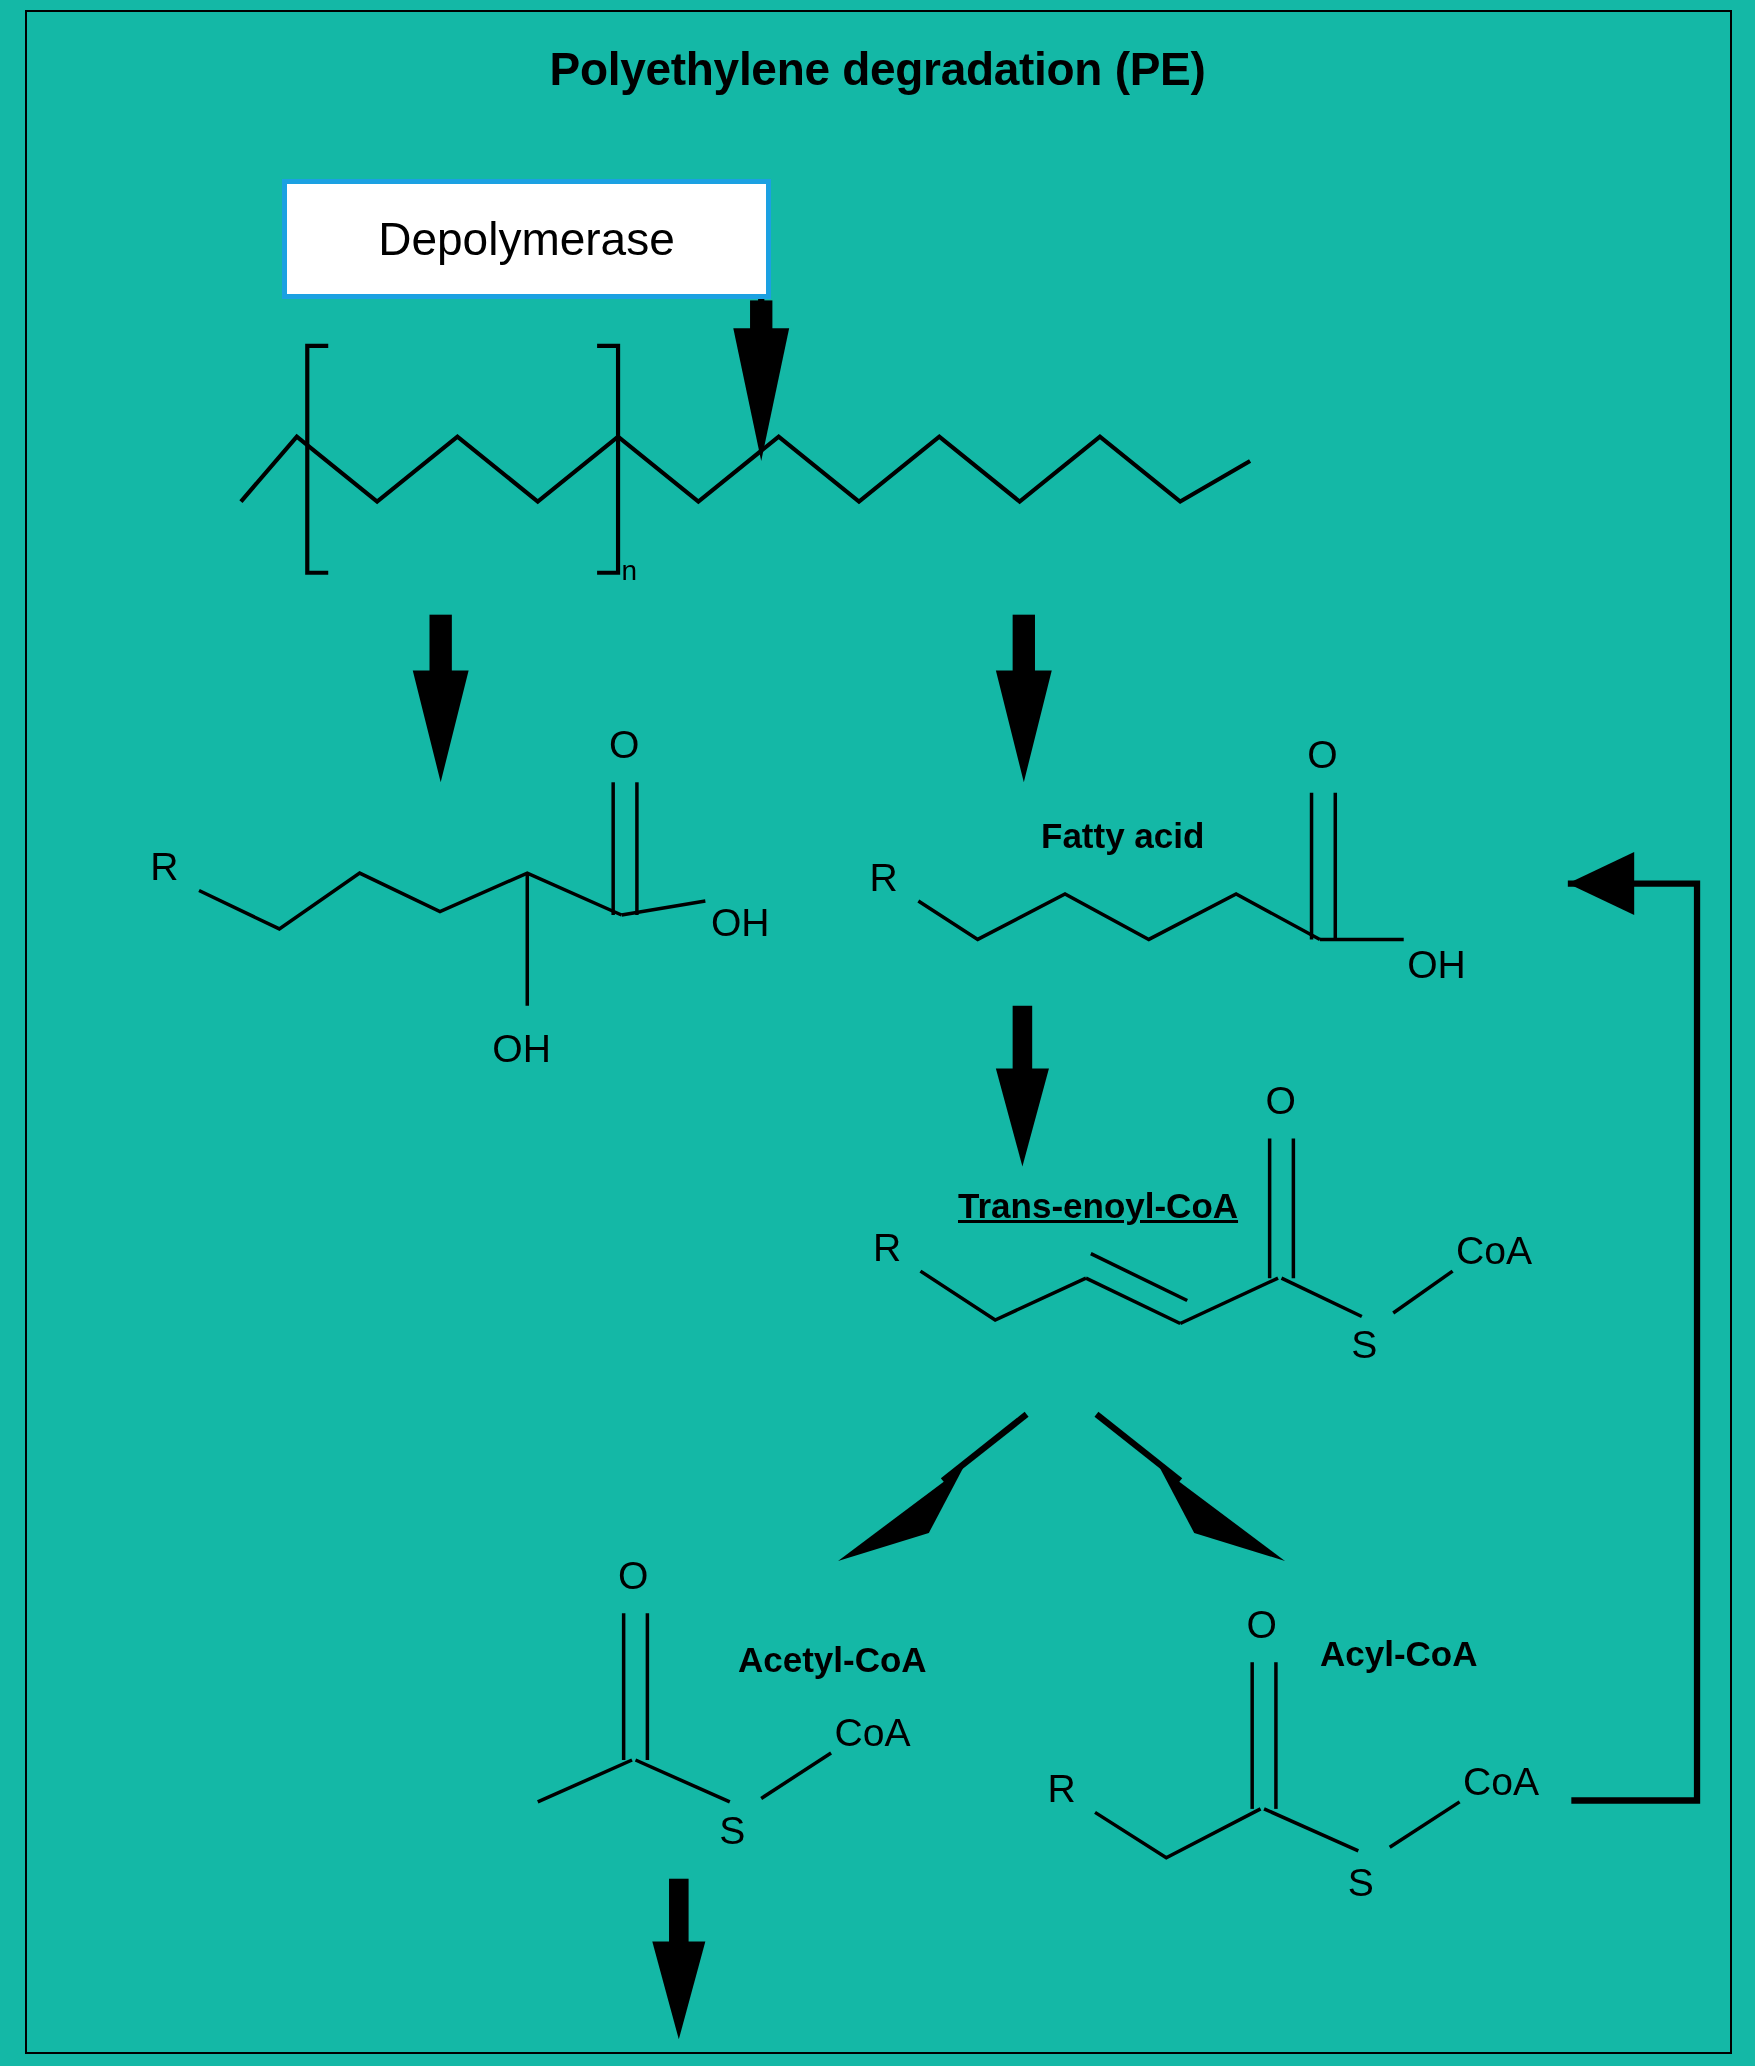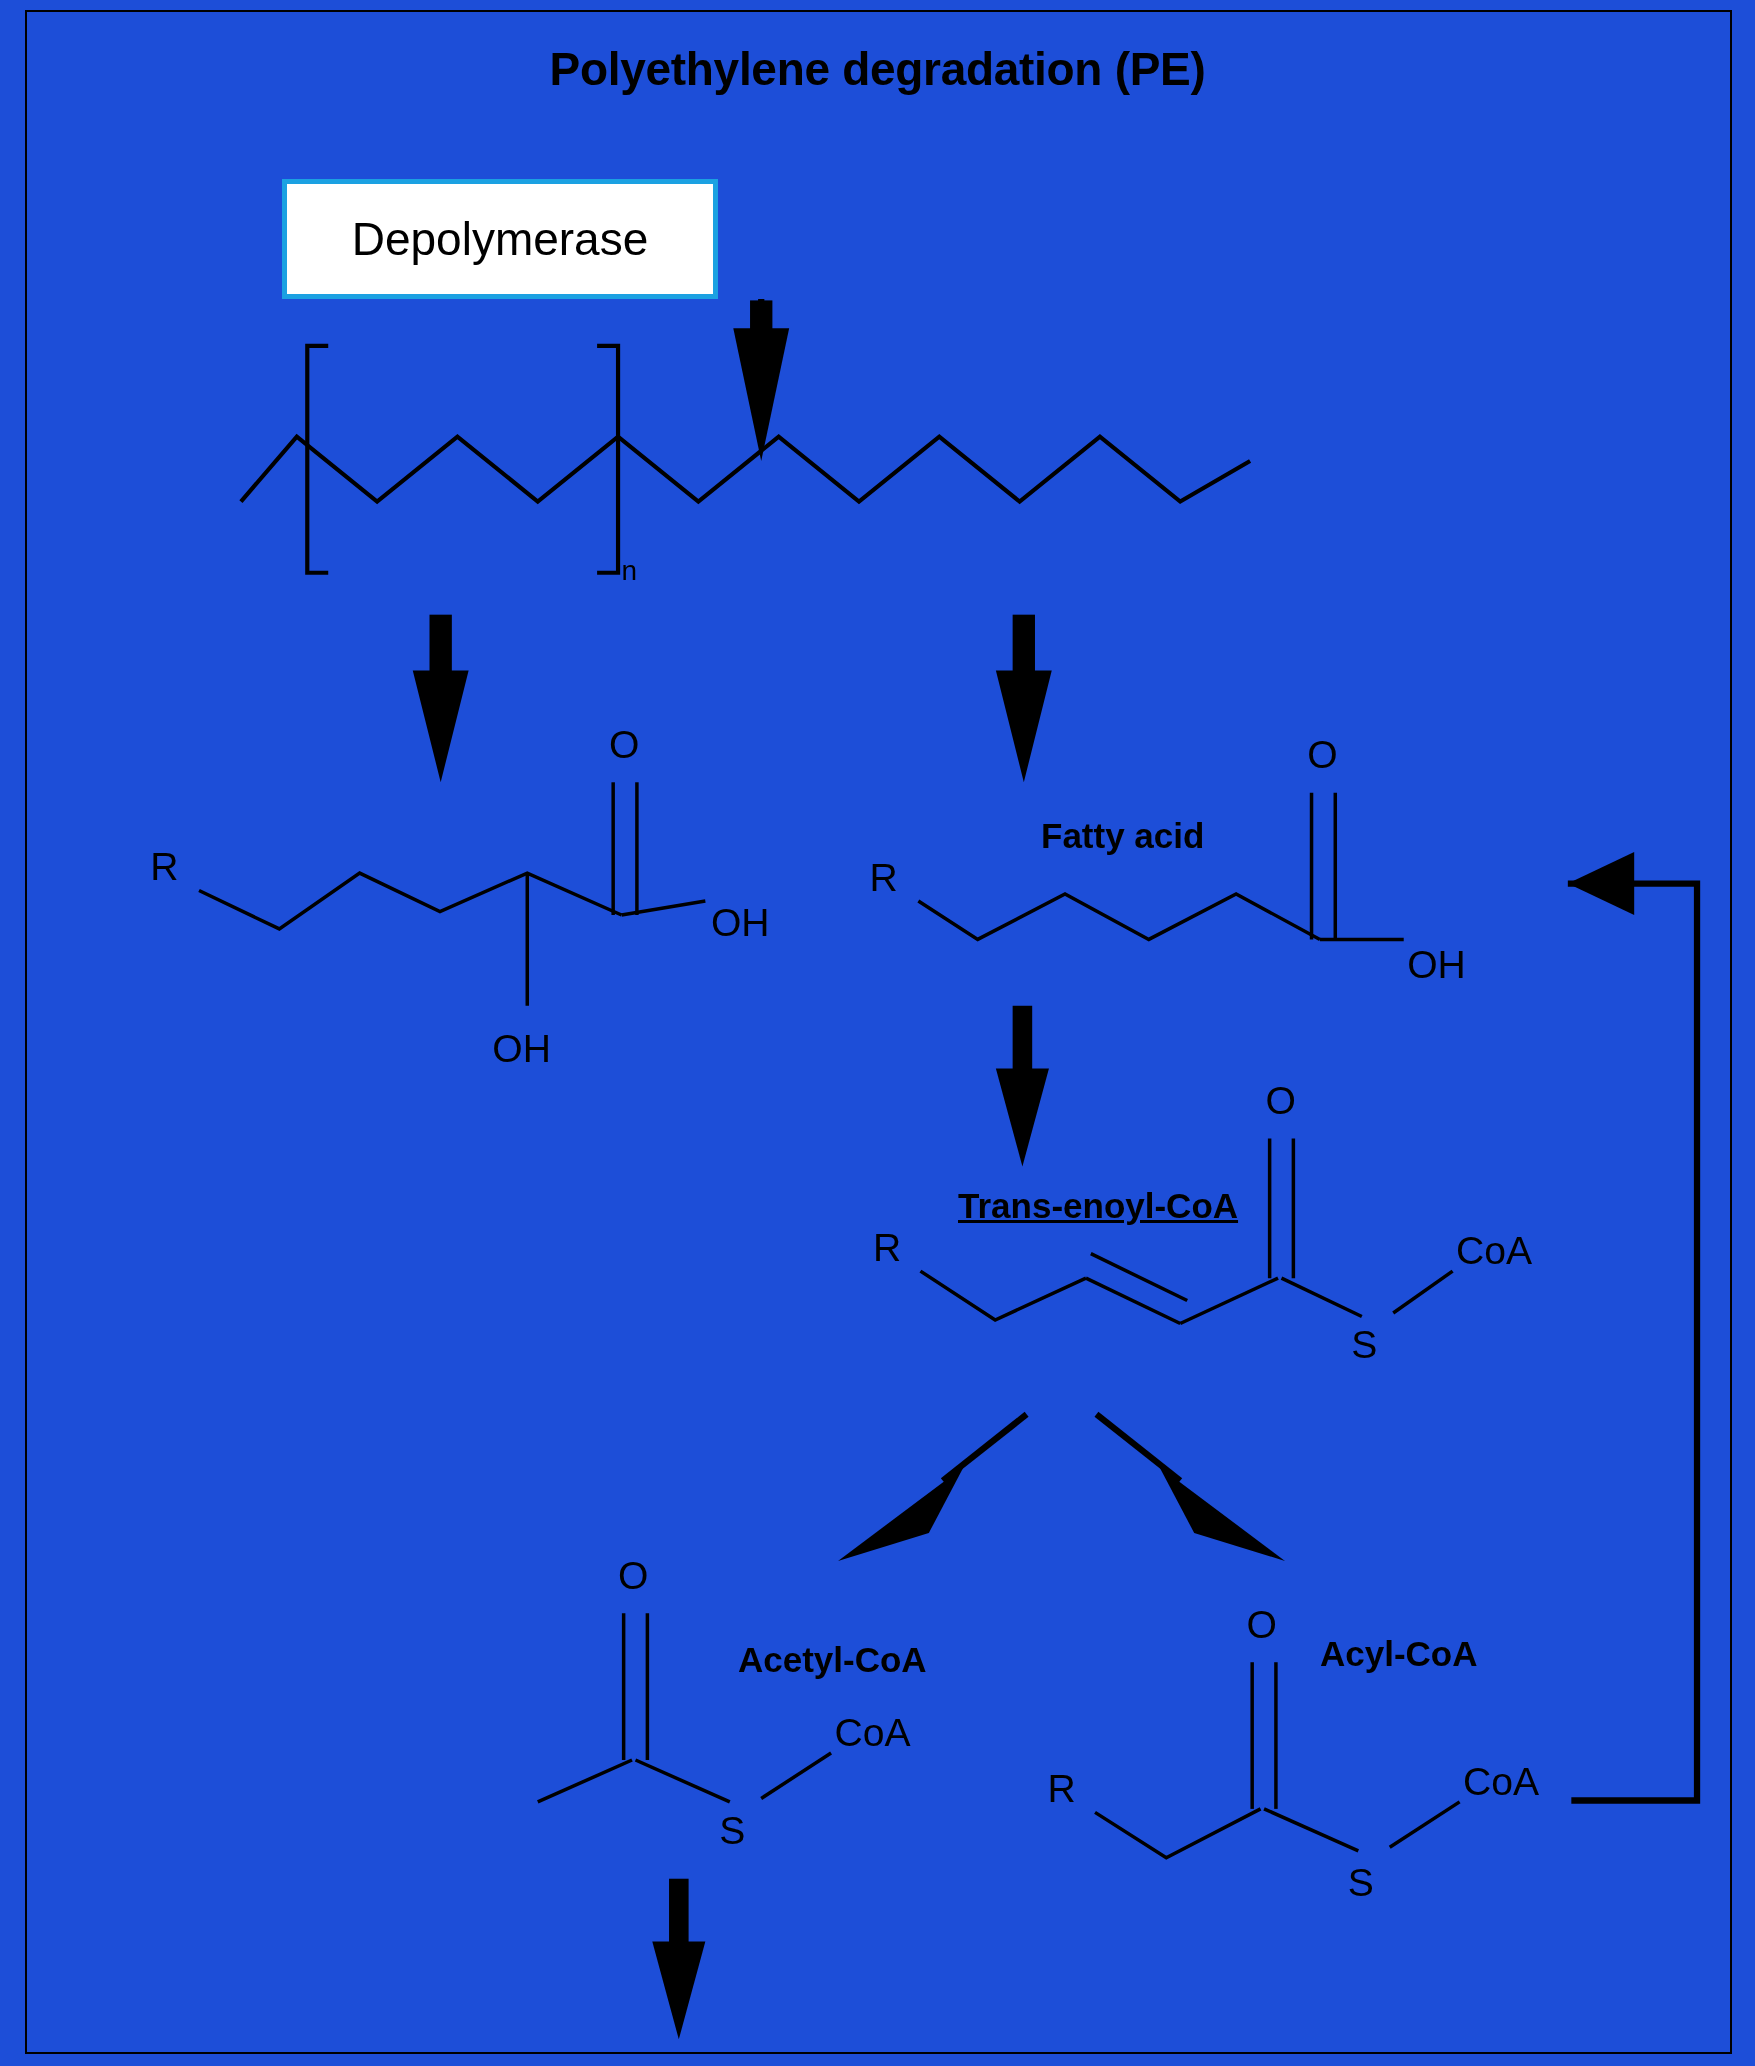--- a/index.html
+++ b/index.html
@@ -7,21 +7,21 @@
     padding: 0;
     background: #ffffff;
   }
   body {
     font-family: "Liberation Sans", sans-serif;
   }
   #canvas {
     position: relative;
     width: 1755px;
     height: 2066px;
-    background: #1d4ed8;
+    background: #14b8a6;
     box-sizing: border-box;
   }
   .frame {
     position: absolute;
     left: 25px;
     top: 9.8px;
     width: 1707px;
     height: 2044px;
     border: 2.8px solid #000000;
     box-sizing: border-box;
@@ -34,21 +34,21 @@
     text-align: center;
     font-size: 46px;
     font-weight: bold;
     color: #000000;
     letter-spacing: -0.3px;
   }
   .enzyme-box {
     position: absolute;
     left: 282px;
     top: 179px;
-    width: 436px;
+    width: 489px;
     height: 120px;
     border: 5.6px solid #1ba1e2;
     background: #ffffff;
     box-sizing: border-box;
     display: flex;
     align-items: center;
     justify-content: center;
   }
   .enzyme-box span {
     font-size: 46px;

